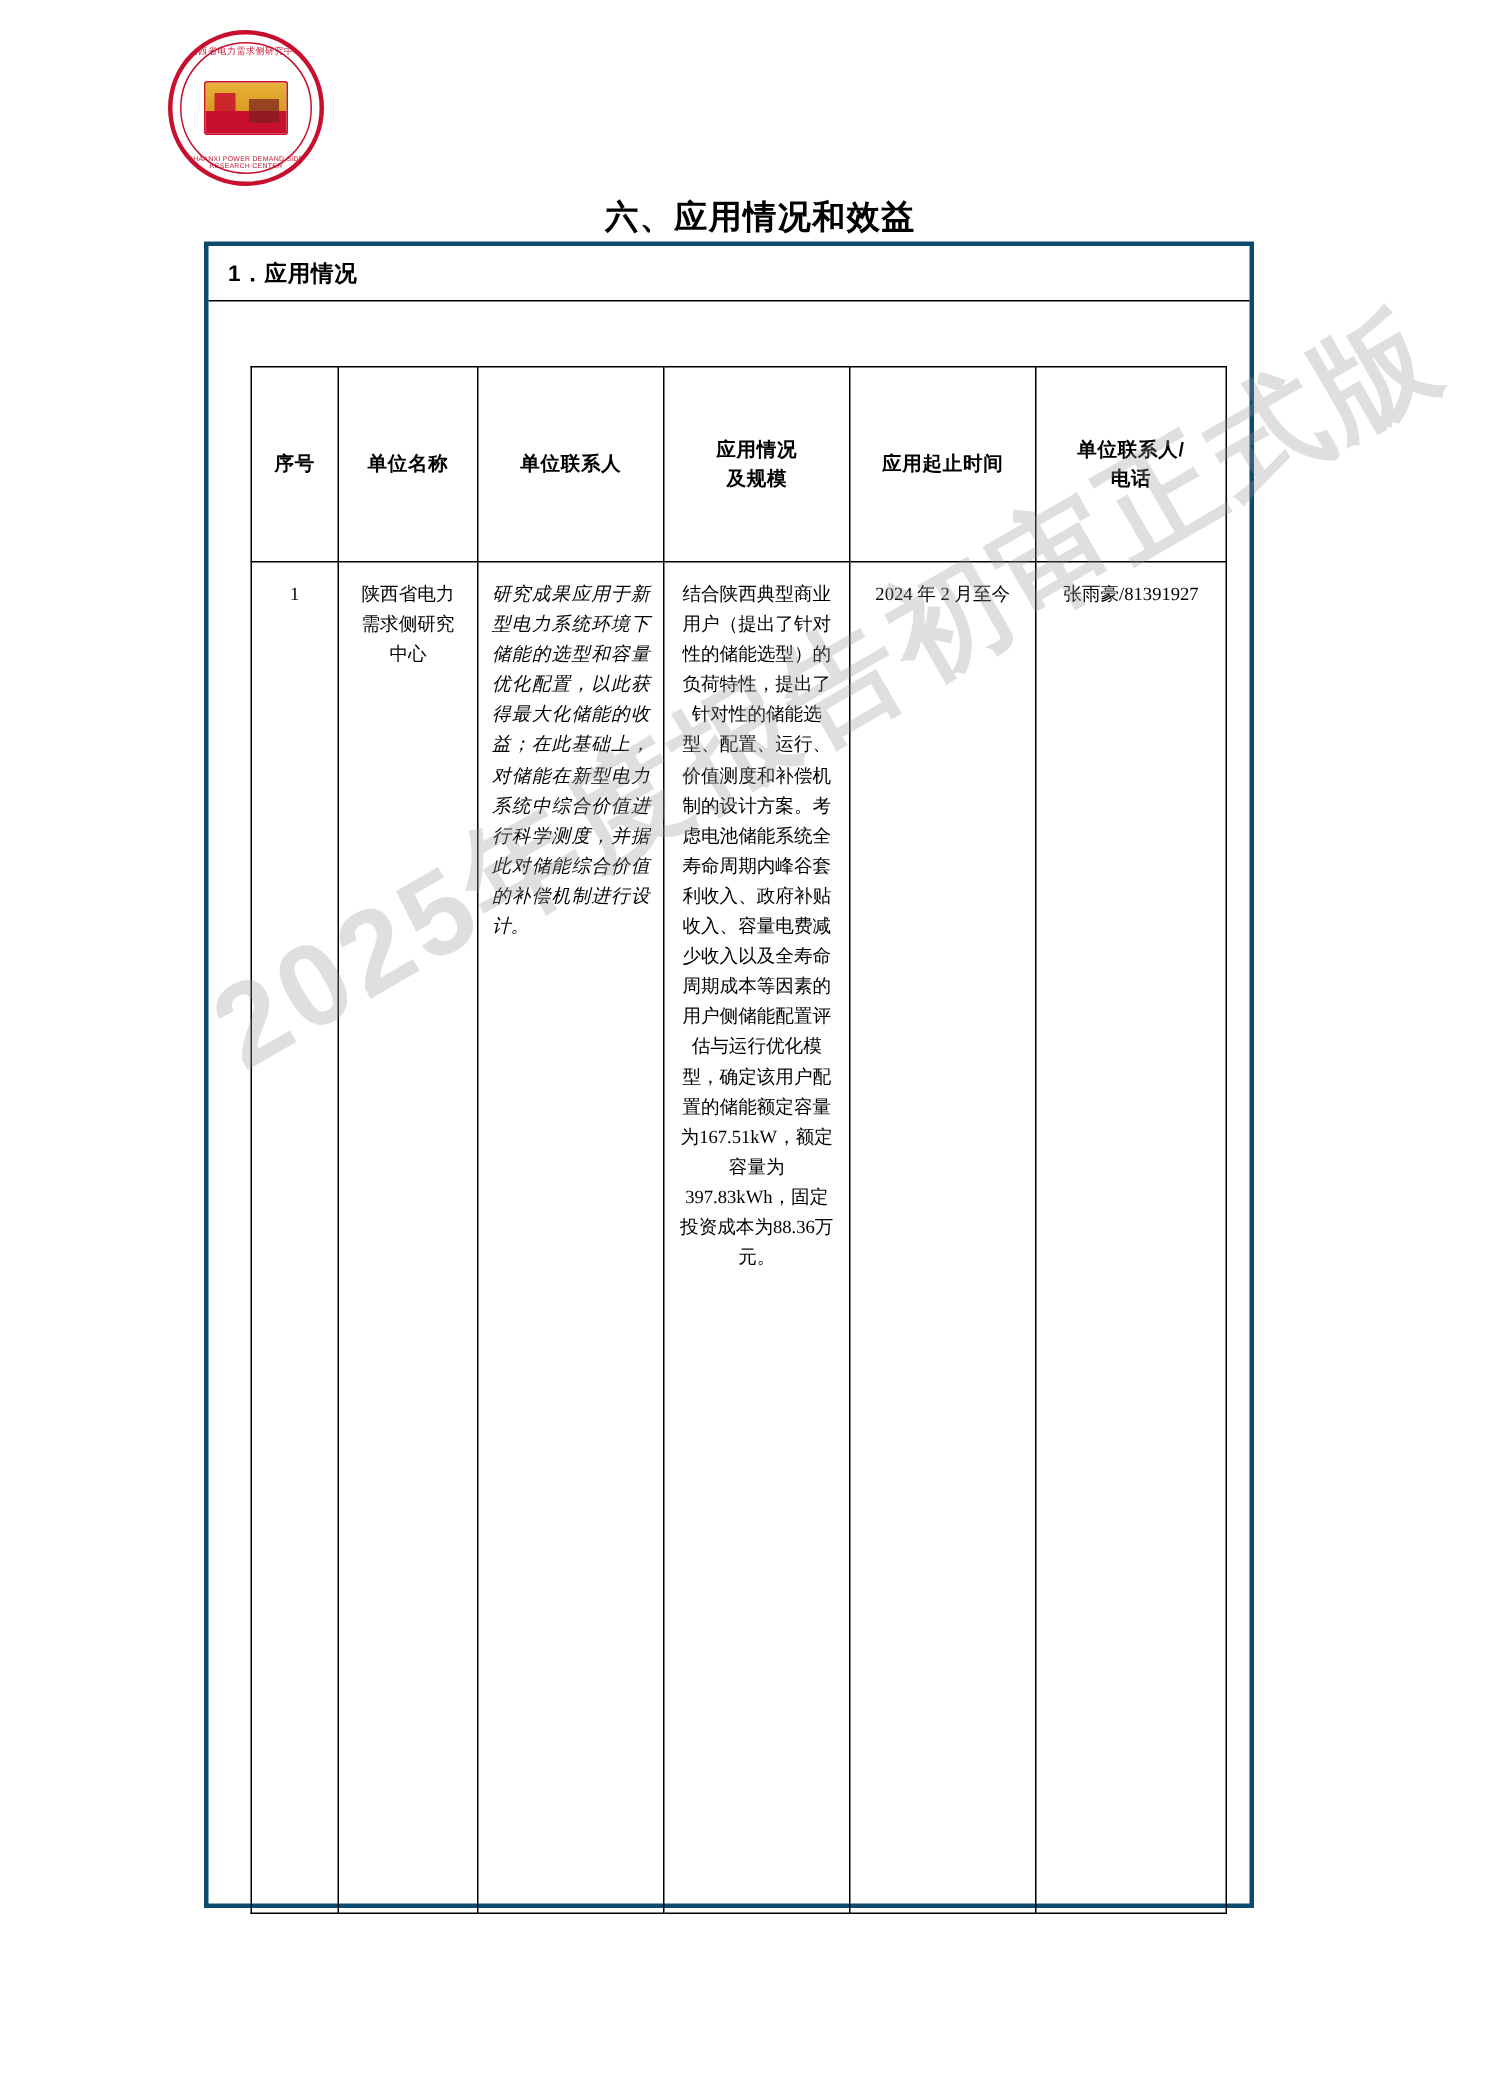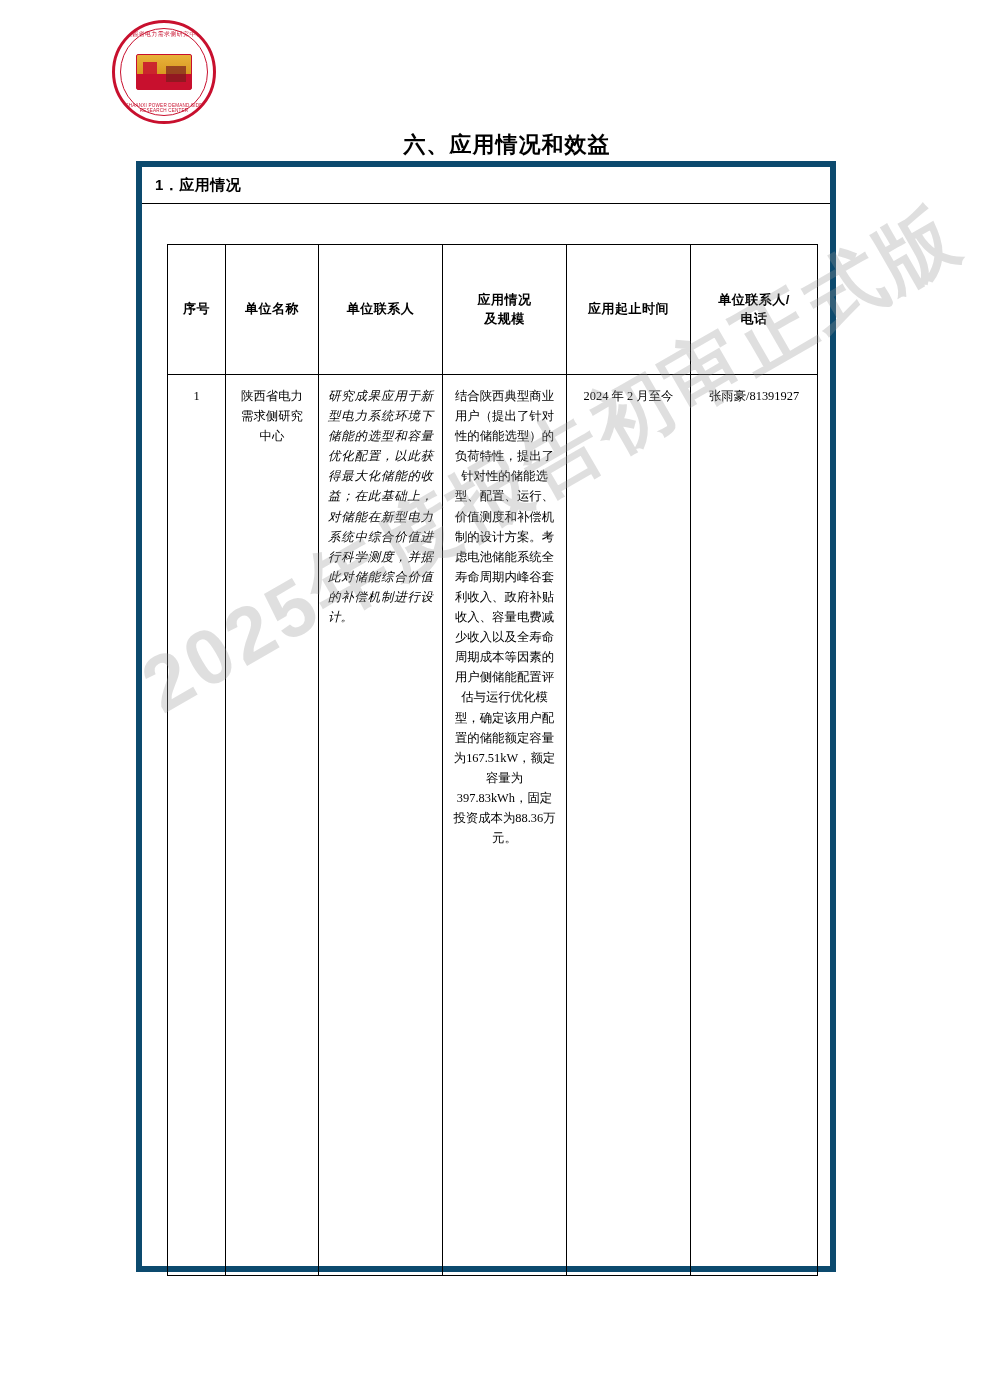--- a/index.html
+++ b/index.html
@@ -99,21 +99,21 @@
     letter-spacing: 1px;
   }
 
   
   .outer-frame {
     position: absolute;
     left: 136px;
     top: 161px;
     width: 700px;
     height: 1111px;
-    border: 6px solid #0c4a6e;
+    border: 3px solid #0c4a6e;
     box-sizing: border-box;
   }
   .section-header {
     height: 36px;
     border-bottom: 1px solid #000;
     display: flex;
     align-items: center;
     padding-left: 13px;
     font-size: 15px;
     font-weight: bold;

